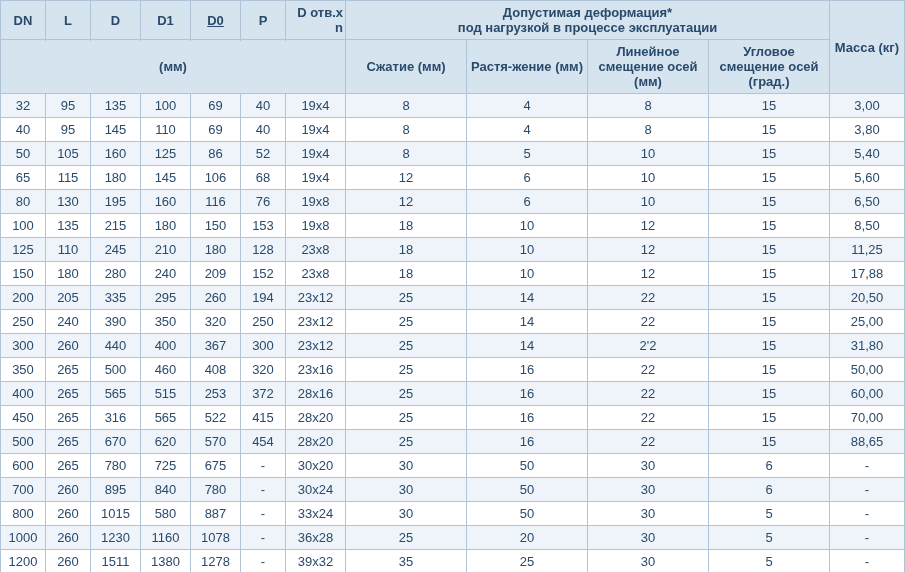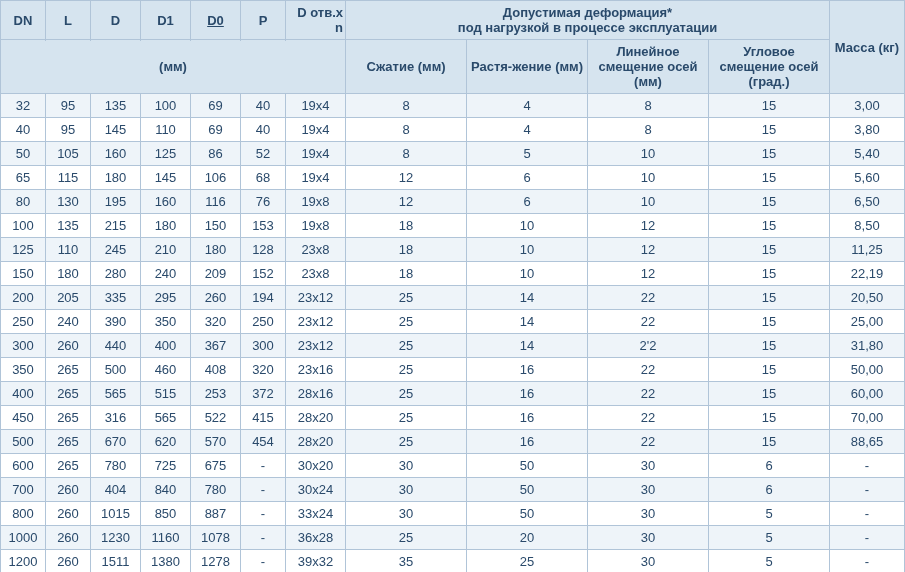--- a/index.html
+++ b/index.html
@@ -175,21 +175,21 @@
         <td>180</td>
         <td>280</td>
         <td>240</td>
         <td>209</td>
         <td>152</td>
         <td>23х8</td>
         <td>18</td>
         <td>10</td>
         <td>12</td>
         <td>15</td>
-        <td>22,19</td>
+        <td>17,88</td>
       </tr>
       <tr>
         <td>200</td>
         <td>205</td>
         <td>335</td>
         <td>295</td>
         <td>260</td>
         <td>194</td>
         <td>23х12</td>
         <td>25</td>
@@ -292,36 +292,36 @@
         <td>30х20</td>
         <td>30</td>
         <td>50</td>
         <td>30</td>
         <td>6</td>
         <td>-</td>
       </tr>
       <tr>
         <td>700</td>
         <td>260</td>
-        <td>404</td>
+        <td>895</td>
         <td>840</td>
         <td>780</td>
         <td>-</td>
         <td>30х24</td>
         <td>30</td>
         <td>50</td>
         <td>30</td>
         <td>6</td>
         <td>-</td>
       </tr>
       <tr>
         <td>800</td>
         <td>260</td>
         <td>1015</td>
-        <td>850</td>
+        <td>580</td>
         <td>887</td>
         <td>-</td>
         <td>33х24</td>
         <td>30</td>
         <td>50</td>
         <td>30</td>
         <td>5</td>
         <td>-</td>
       </tr>
       <tr>

